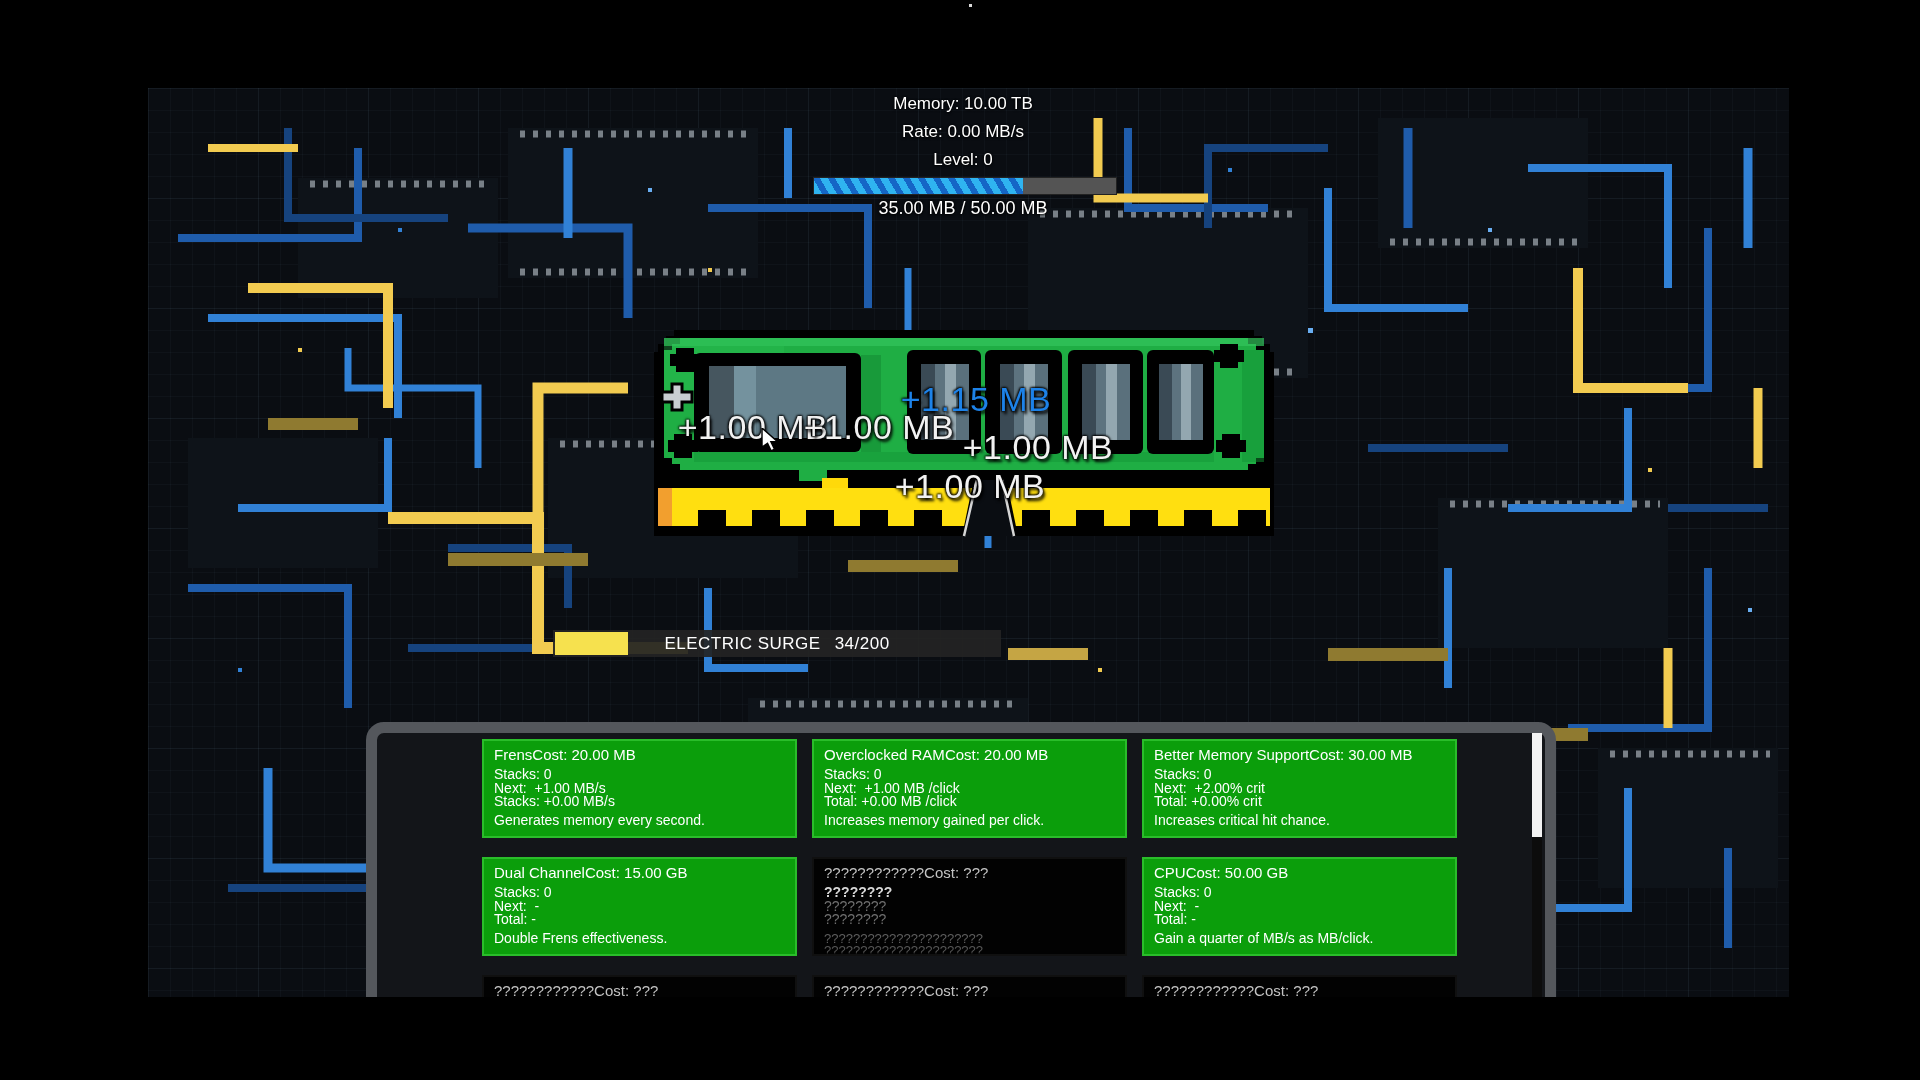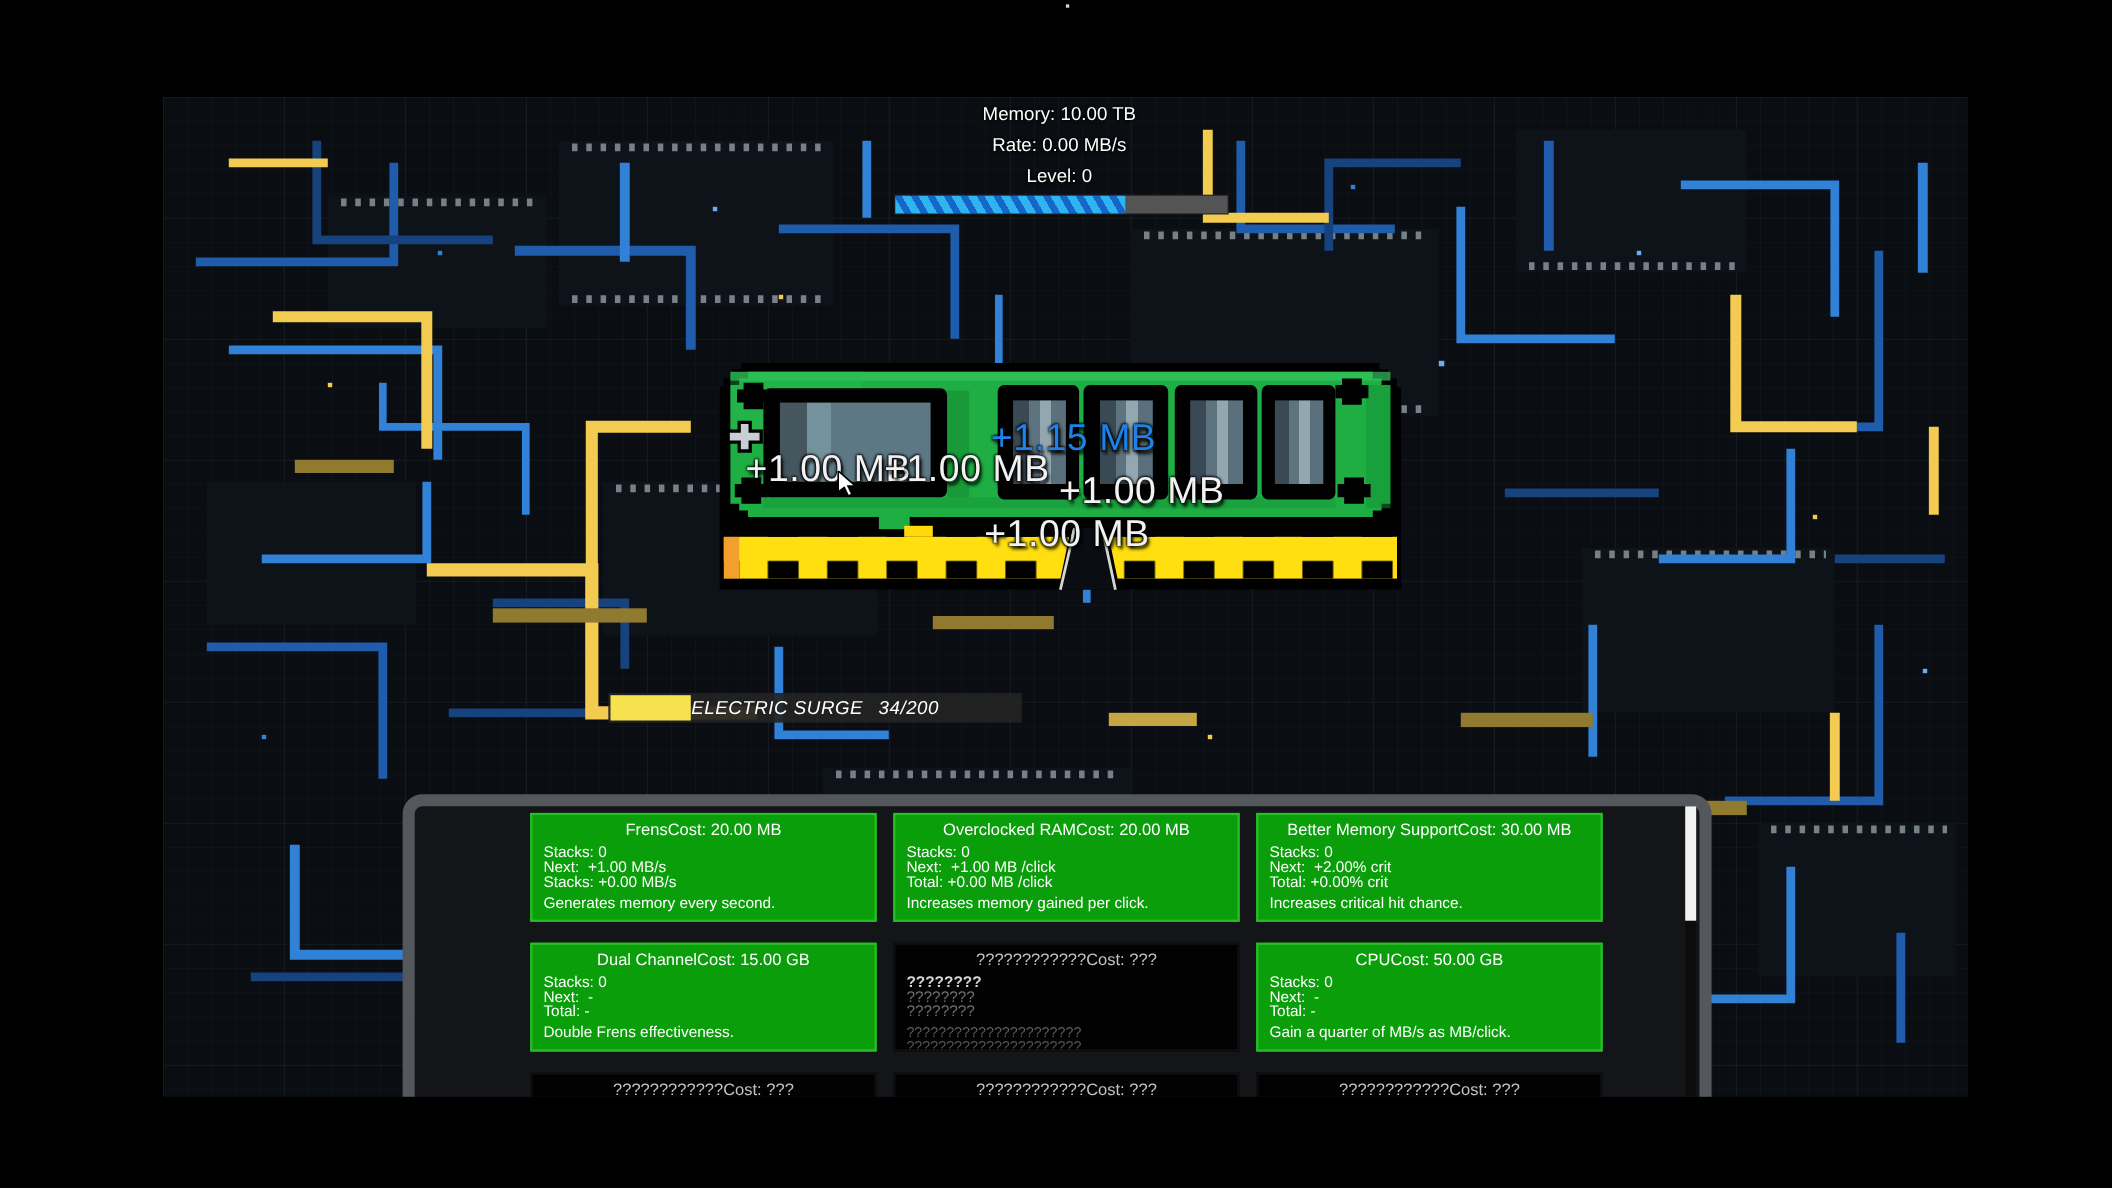--- a/index.html
+++ b/index.html
@@ -20,37 +20,37 @@
   
   .pop{position:absolute;transform:translate(-50%,-50%);font-size:34px;color:#f2f2f2;
        white-space:pre;letter-spacing:0.5px;
        text-shadow:2px 3px 3px rgba(0,0,0,.95),-1px -1px 2px rgba(0,0,0,.7),
                    1px -1px 2px rgba(0,0,0,.7),-1px 1px 2px rgba(0,0,0,.7);}
   .pop.crit{color:#1d82e8;}
   
   .ram{position:absolute;left:506px;top:242px;}
   .cursor{position:absolute;left:612px;top:340px;}
   
-  .surge{position:absolute;left:405px;top:542px;width:376px;height:27px;
-         background:rgba(36,36,36,.93);font-style:italic;}
+  .surge{position:absolute;left:405px;top:542px;width:448px;height:27px;
+         background:rgba(36,36,36,.93);}
   .surge-fill{position:absolute;left:2px;top:2px;width:73px;height:23px;}
   .surge-text{position:absolute;left:0;top:0;width:100%;height:100%;display:flex;
               align-items:center;justify-content:center;color:#fff;font-size:17px;
               letter-spacing:.5px;gap:14px;}
   
   .shop{position:absolute;left:218px;top:634px;width:1190px;height:290px;
         box-sizing:border-box;border:11px solid #54575c;border-radius:18px 18px 0 0;
         background:#131519;}
   .sb-track{position:absolute;left:1384px;top:645px;width:10px;height:264px;background:#0c0c0c;}
   .sb-thumb{position:absolute;left:0;top:0;width:10px;height:104px;background:#f2f2f2;}
   .card{position:absolute;width:315px;height:99px;box-sizing:border-box;
         padding:5px 10px 0 10px;overflow:hidden;}
   .card.green{background:#0b9e0b;border:2px solid #2abd2a;color:#fff;}
   .card.dark{background:#020202;border:2px solid #101010;}
-  .card-top{display:flex;justify-content:center;font-size:15px;line-height:18px;
+  .card-top{display:flex;justify-content:flex-start;font-size:15px;line-height:18px;
             margin-bottom:4px;}
   .line{font-size:14px;line-height:13.5px;white-space:pre;}
   .desc{font-size:14px;line-height:15px;margin-top:4px;white-space:pre;}
   .dark .card-top{color:#c3c3c3;}
   .dark .l1{color:#d8d8d8;font-weight:bold;}
   .dark .l2,.dark .l3{color:#6f6f6f;}
   .dark .desc{color:#5e5e5e;font-size:13px;line-height:12px;margin-top:6px;}
   .dark .desc2{color:#555;font-size:13px;line-height:12px;margin-top:0;white-space:pre;}
   .speck{position:absolute;left:969px;top:4px;width:3px;height:3px;background:#d9d9d9;}
 </style>
@@ -179,20 +179,21 @@
         <rect x="1600" y="520" width="4" height="4" fill="#69aef2"></rect>
       </g>
     </svg>
 
     <div class="hud-line hud-mem">Memory: 10.00 TB</div>
     <div class="hud-line hud-rate">Rate: 0.00 MB/s</div>
     <div class="hud-line hud-lvl">Level: 0</div>
     <div class="xpbar">
       <div class="xpfill" style="width:209px"></div>
     </div>
+    <div class="hud-line hud-count">35.00 MB / 50.00 MB</div>
 
     <svg class="ram" width="620" height="210" viewBox="0 0 620 210">
       <defs>
         <linearGradient id="scrL" x1="0" y1="0" x2="1" y2="0">
           <stop offset="0" stop-color="#46565f"></stop>
             <stop offset="0.18" stop-color="#46565f"></stop>
           <stop offset="0.18" stop-color="#74929e"></stop>
             <stop offset="0.34" stop-color="#74929e"></stop>
           <stop offset="0.34" stop-color="#5d7884"></stop>
             <stop offset="1" stop-color="#5d7884"></stop>

